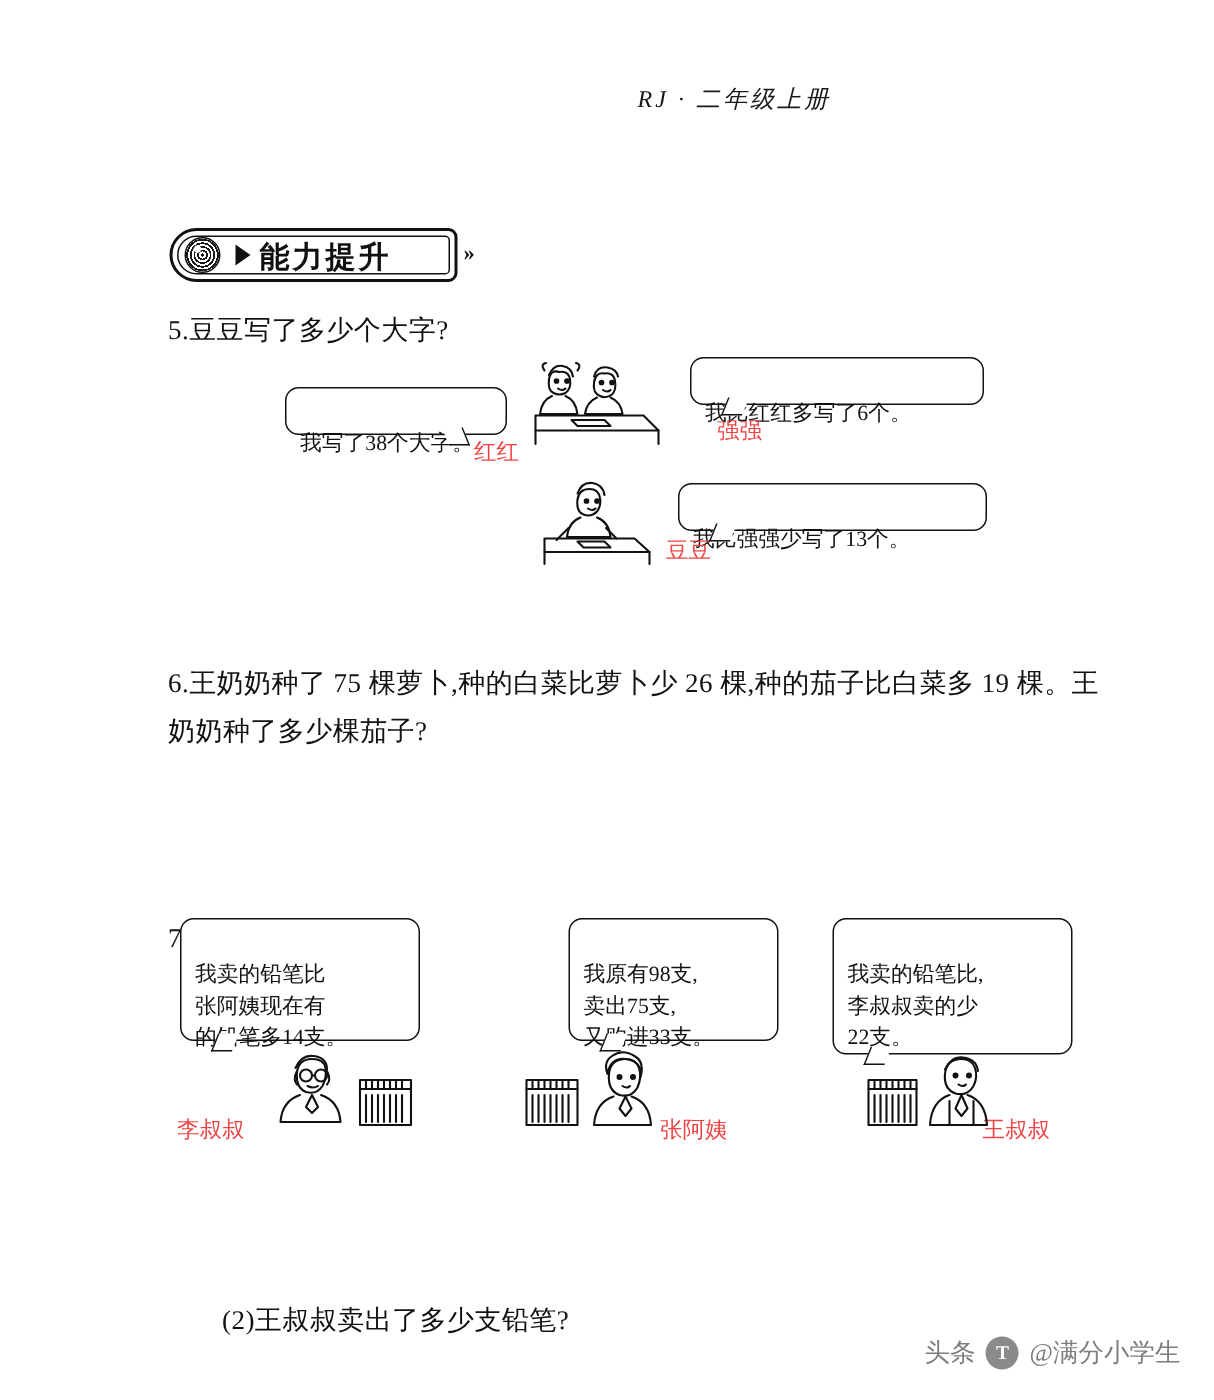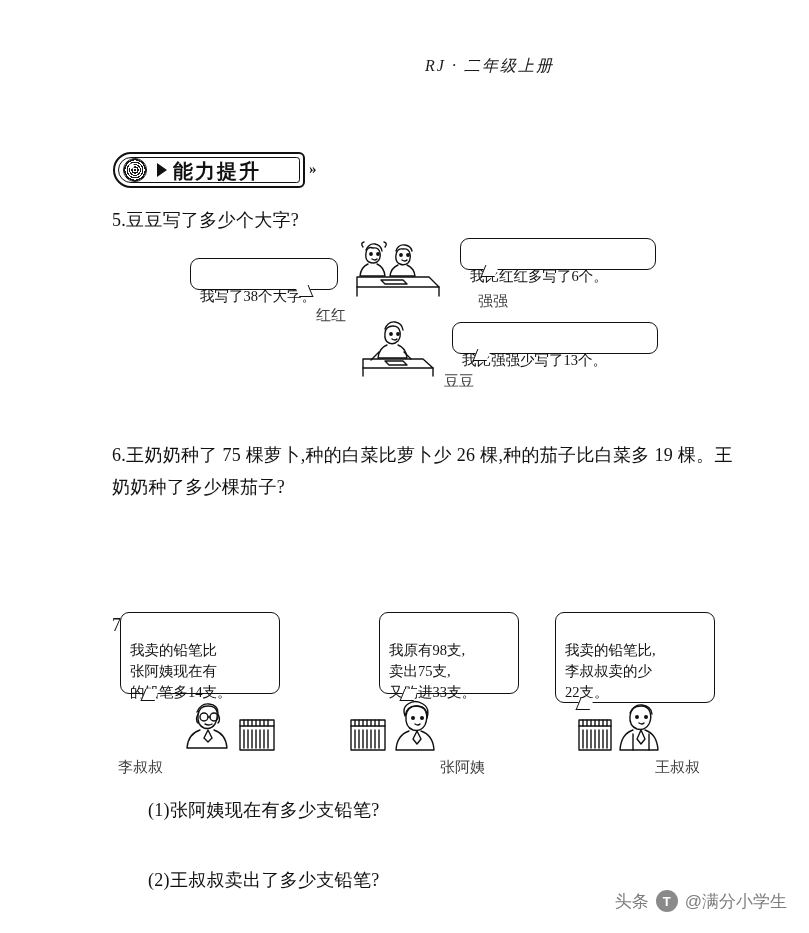--- a/index.html
+++ b/index.html
@@ -160,22 +160,21 @@
   }
 
   
   #b5a { left: 190px; top: 258px; width: 148px; height: 32px; }
   #b5b { left: 460px; top: 238px; width: 196px; height: 32px; }
   #b5c { left: 452px; top: 322px; width: 206px; height: 32px; }
 
   .label {
     position: absolute;
     font-size: 15px;
-    color: #404040;
-    margin-top: 14px;
+    color: #ef4444;
   }
   #lbl-honghong { left: 316px; top: 292px; }
   #lbl-qiangqiang { left: 478px; top: 278px; }
   #lbl-doudou { left: 444px; top: 358px; }
 
   
   .art { position: absolute; }
   #art-kids { left: 355px; top: 238px; }
   #art-boy  { left: 355px; top: 318px; }
 
@@ -191,25 +190,25 @@
   #art-li    { left: 178px; top: 700px; }
   #art-zhang { left: 345px; top: 700px; }
   #art-wang  { left: 575px; top: 700px; }
 
   
   .watermark {
     position: absolute;
     right: 22px;
     bottom: 20px;
     display: flex;
-    align-items: flex-start;
+    align-items: flex-end;
     gap: 7px;
     color: #7d7d7d;
     font-size: 17px;
-    font-family: Liberation Sans, sans-serif;
+    font-family: Liberation Serif, serif;
   }
   .watermark .wm-icon {
     width: 22px; height: 22px;
     border-radius: 50%;
     background: #8a8a8a;
     color: #fff;
     font-size: 13px;
     display: flex;
     align-items: center;
     justify-content: center;
@@ -367,21 +366,20 @@
       <path d="M55 13 q4 -9 12 -8 q9 1 10 9"></path>
       <circle cx="62" cy="17" r="1.3" fill="#111"></circle>
       <circle cx="71" cy="17" r="1.3" fill="#111"></circle>
       <path d="M64 23 q3 2 5 0"></path>
       <path d="M58 30 q-12 4 -13 20 h38 q-1 -16 -13 -20"></path>
       <path d="M66 30 l-4 9 l4 5 l4 -5 z"></path>
       <path d="M58 34 v16 M74 34 v16"></path>
     </g>
   </svg>
 
-  <div class="q" id="q7a">(1)张阿姨现在有多少支铅笔?</div>
   <div class="q" id="q7b">(2)王叔叔卖出了多少支铅笔?</div>
 
   <div class="watermark">
     <span>头条</span>
     <span class="wm-icon">T</span>
     <span>@满分小学生</span>
   </div>
 
 </div>
 

